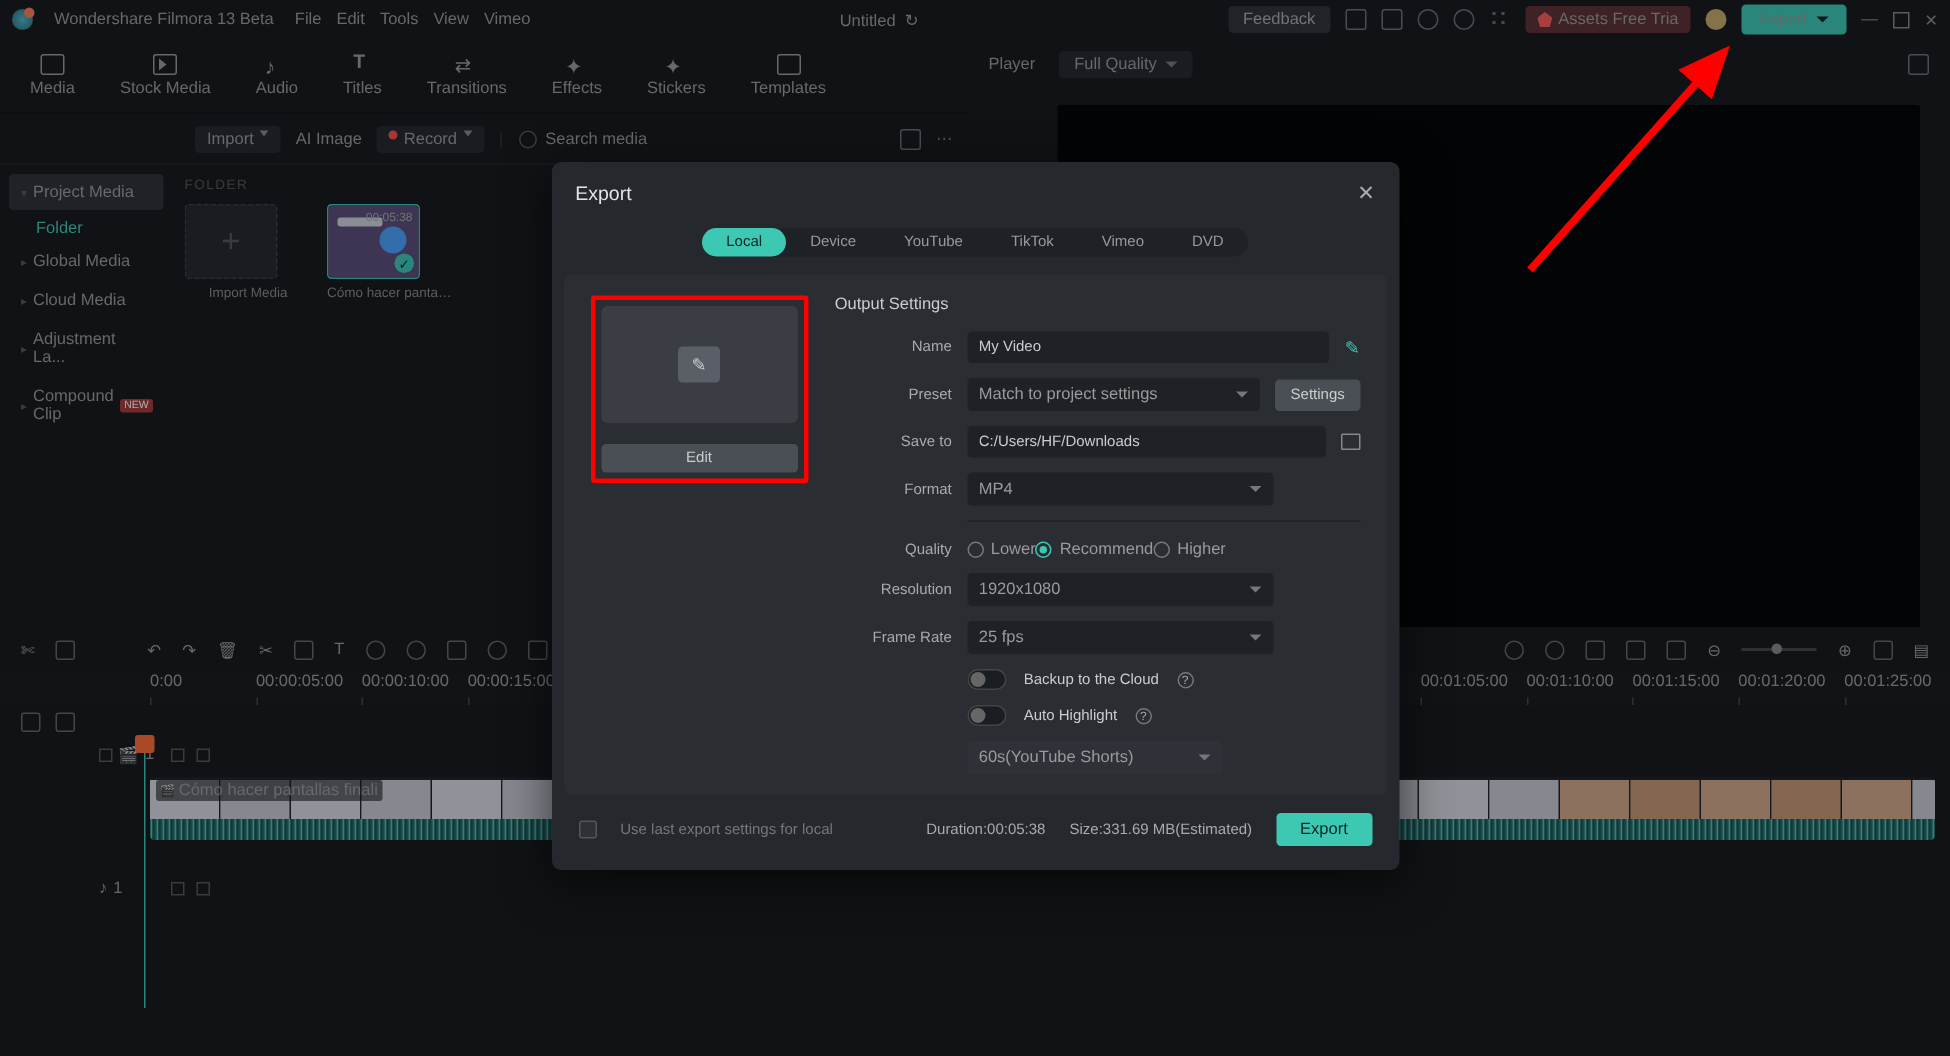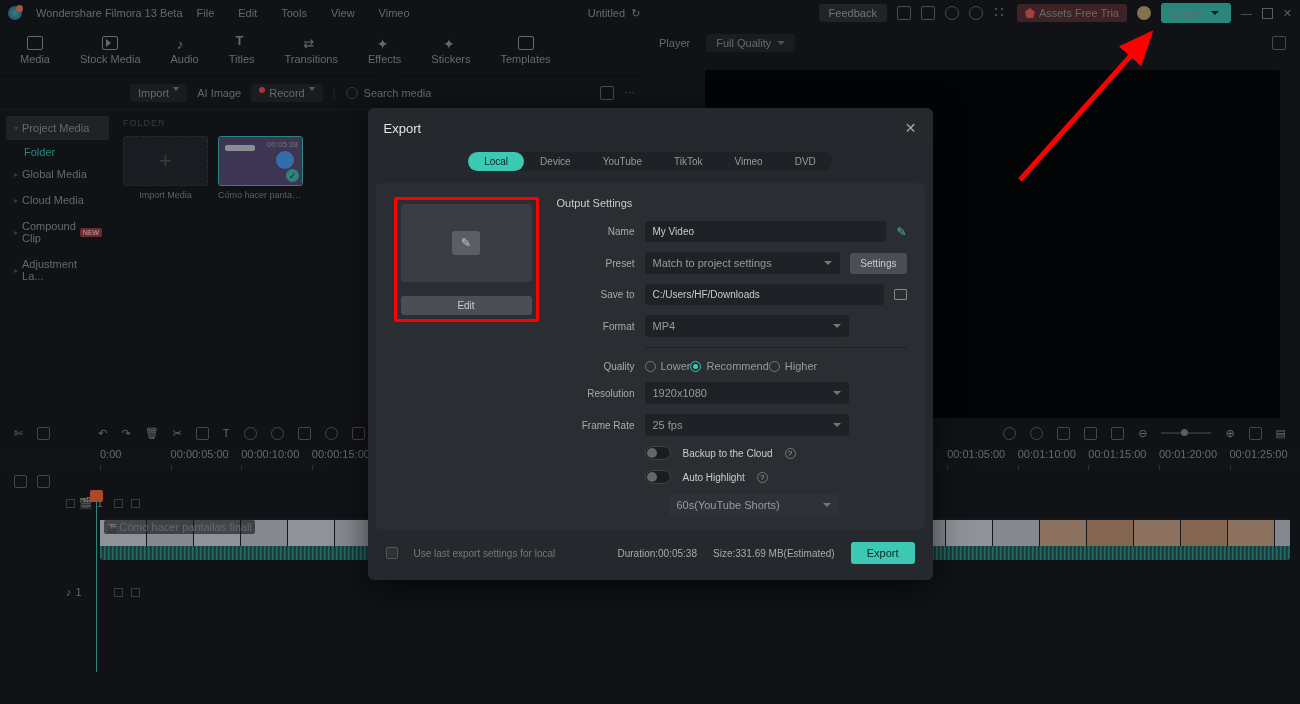--- a/index.html
+++ b/index.html
@@ -1,20 +1,20 @@
 <!DOCTYPE html>
 <html><head>
 <meta charset="utf-8">
 <style>
 *{margin:0;padding:0;box-sizing:border-box;font-family:-apple-system,Segoe UI,Arial,sans-serif;font-size:11px;color:#9a9a9a;user-select:none}
 body{background:#1a1d21;width:1300px;height:704px;overflow:hidden;position:relative}
 .titlebar{height:26px;background:#14161a;display:flex;align-items:center;padding:0 8px;gap:14px}
 .logo{width:14px;height:14px;border-radius:50%;background:radial-gradient(circle,#4db8c8,#2a6d7c);position:relative}
 .logo::after{content:"";position:absolute;width:7px;height:7px;border-radius:50%;background:#ff7b5a;right:-1px;top:-1px}
-.menu{display:flex;gap:24px;color:#aaa}
+.menu{display:flex;gap:10px;color:#aaa}
 .menu span{cursor:default}
 .titlebar .center{flex:1;text-align:center;color:#888}
 .tb-right{display:flex;align-items:center;gap:10px}
 .feedback-btn{background:#2e3136;padding:3px 10px;border-radius:3px;color:#aaa}
 .pill-red{background:#5b2e33;padding:3px 8px;border-radius:3px;display:flex;align-items:center;gap:4px;color:#d4a5a5}
 .pill-red::before{content:"";width:10px;height:10px;background:#ff5a5a;clip-path:polygon(50% 0,100% 38%,82% 100%,18% 100%,0 38%)}
 .export-top{background:#3dc8b4;color:#0a2622;padding:4px 12px;border-radius:3px;display:flex;align-items:center;gap:6px;font-weight:500}
 .ico{width:14px;height:14px;display:inline-block;border:1px solid #6b6f76;border-radius:2px}
 .ico.circ{border-radius:50%}
 .ico.dots{border:none;background:radial-gradient(circle,#6b6f76 1px,transparent 1px);background-size:6px 6px}
@@ -45,21 +45,21 @@
 .side-item{padding:6px 8px;border-radius:3px;color:#888;margin-bottom:2px;display:flex;align-items:center;gap:4px}
 .side-item.active{background:#2b3036;color:#ddd}
 .side-sub{padding:4px 8px 4px 18px;color:#3dc8b4}
 .side-item::before{content:"▸";font-size:8px;color:#555}
 .side-item.active::before{content:"▾"}
 .side-item .new{background:#a83a3a;color:#fff;font-size:7px;padding:1px 3px;border-radius:2px;margin-left:auto}
 .media-area{flex:1;padding:8px;background:#14161a}
 .folder-label{color:#555;font-size:9px;letter-spacing:1px;margin-bottom:8px}
 .thumbs{display:flex;gap:10px}
 .thumb{width:85px}
-.thumb-box{width:85px;height:50px;background:#22262c;border-radius:3px;display:flex;align-items:center;justify-content:center;position:relative}
+.thumb-box{width:62px;height:50px;background:#22262c;border-radius:3px;display:flex;align-items:center;justify-content:center;position:relative}
 .thumb-box.import{border:1px dashed #3a3e44}
 .thumb-box.import::after{content:"+";color:#555;font-size:22px}
 .thumb.sel .thumb-box{border:1.5px solid #3dc8b4}
 .thumb-time{position:absolute;top:3px;right:4px;font-size:8px;color:#aaa}
 .thumb-check{position:absolute;bottom:3px;right:3px;width:13px;height:13px;border-radius:50%;background:#3dc8b4;color:#0a2622;display:flex;align-items:center;justify-content:center;font-size:9px}
 .thumb-preview{width:100%;height:100%;background:#5b4c7a;border-radius:3px;position:relative;overflow:hidden}
 .thumb-preview::before{content:"";position:absolute;left:6px;top:8px;width:30px;height:6px;background:#cfd4dc;border-radius:2px}
 .thumb-preview::after{content:"";position:absolute;right:8px;top:14px;width:18px;height:18px;border-radius:50%;background:#4aa3ff}
 .thumb-label{font-size:9px;color:#888;margin-top:4px;text-align:center;white-space:nowrap;overflow:hidden;text-overflow:ellipsis}
 .right-col{flex:1;display:flex;flex-direction:column;background:#14161a}
@@ -122,21 +122,21 @@
 .radio-grp{display:flex;align-items:center}
 .radio{display:flex;align-items:center;gap:5px;font-size:10px;color:#ccc}
 .radio-o{width:11px;height:11px;border:1.5px solid #777;border-radius:50%;display:flex;align-items:center;justify-content:center}
 .radio.sel .radio-o{border-color:#3dc8b4}
 .radio.sel .radio-o::after{content:"";width:5px;height:5px;border-radius:50%;background:#3dc8b4}
 .toggle-row{display:flex;align-items:center;gap:12px;margin:10px 0 10px 88px}
 .toggle{width:26px;height:14px;background:#1a1d21;border-radius:8px;position:relative;border:1px solid #444}
 .toggle::after{content:"";position:absolute;width:10px;height:10px;border-radius:50%;background:#666;top:1px;left:1px}
 .toggle-label{color:#ccc;font-size:10px}
 .info-ico{width:11px;height:11px;border:1px solid #777;border-radius:50%;display:flex;align-items:center;justify-content:center;font-size:8px;color:#aaa}
-.short-sel{margin-left:112px;background:#2e3238;padding:5px 8px;border-radius:3px;color:#666;display:flex;justify-content:space-between;align-items:center;width:170px;font-size:10px}
+.short-sel{margin-left:88px;background:#2e3238;padding:5px 8px;border-radius:3px;color:#666;display:flex;justify-content:space-between;align-items:center;width:170px;font-size:10px}
 .m-foot{display:flex;align-items:center;padding:12px 18px 4px;gap:16px}
 .chk{width:12px;height:12px;border:1px solid #555;border-radius:2px;background:#2e3238}
 .foot-label{color:#777;font-size:10px;flex:1}
 .foot-info{color:#aaa;font-size:10px}
 .export-btn{background:#3dc8b4;color:#0a2622;padding:5px 16px;border-radius:3px;font-size:11px;font-weight:500}
 
 
 .arrow{position:absolute;pointer-events:none;z-index:200}
 </style>
 </head>
@@ -234,25 +234,25 @@
             <span>Project Media</span>
           </div>
         <div class="side-sub">Folder</div>
         <div class="side-item">
             <span>Global Media</span>
           </div>
         <div class="side-item">
             <span>Cloud Media</span>
           </div>
         <div class="side-item">
+            <span>Adjustment La...</span>
+          </div>
+        <div class="side-item">
             <span>Compound Clip</span>
             <span class="new">NEW</span>
-          </div>
-        <div class="side-item">
-            <span>Adjustment La...</span>
           </div>
       </div>
       <div class="media-area">
         <div class="folder-label">FOLDER</div>
         <div class="thumbs">
           <div class="thumb">
             <div class="thumb-box import"></div>
             <div class="thumb-label">Import Media</div>
           </div>
           <div class="thumb sel">

